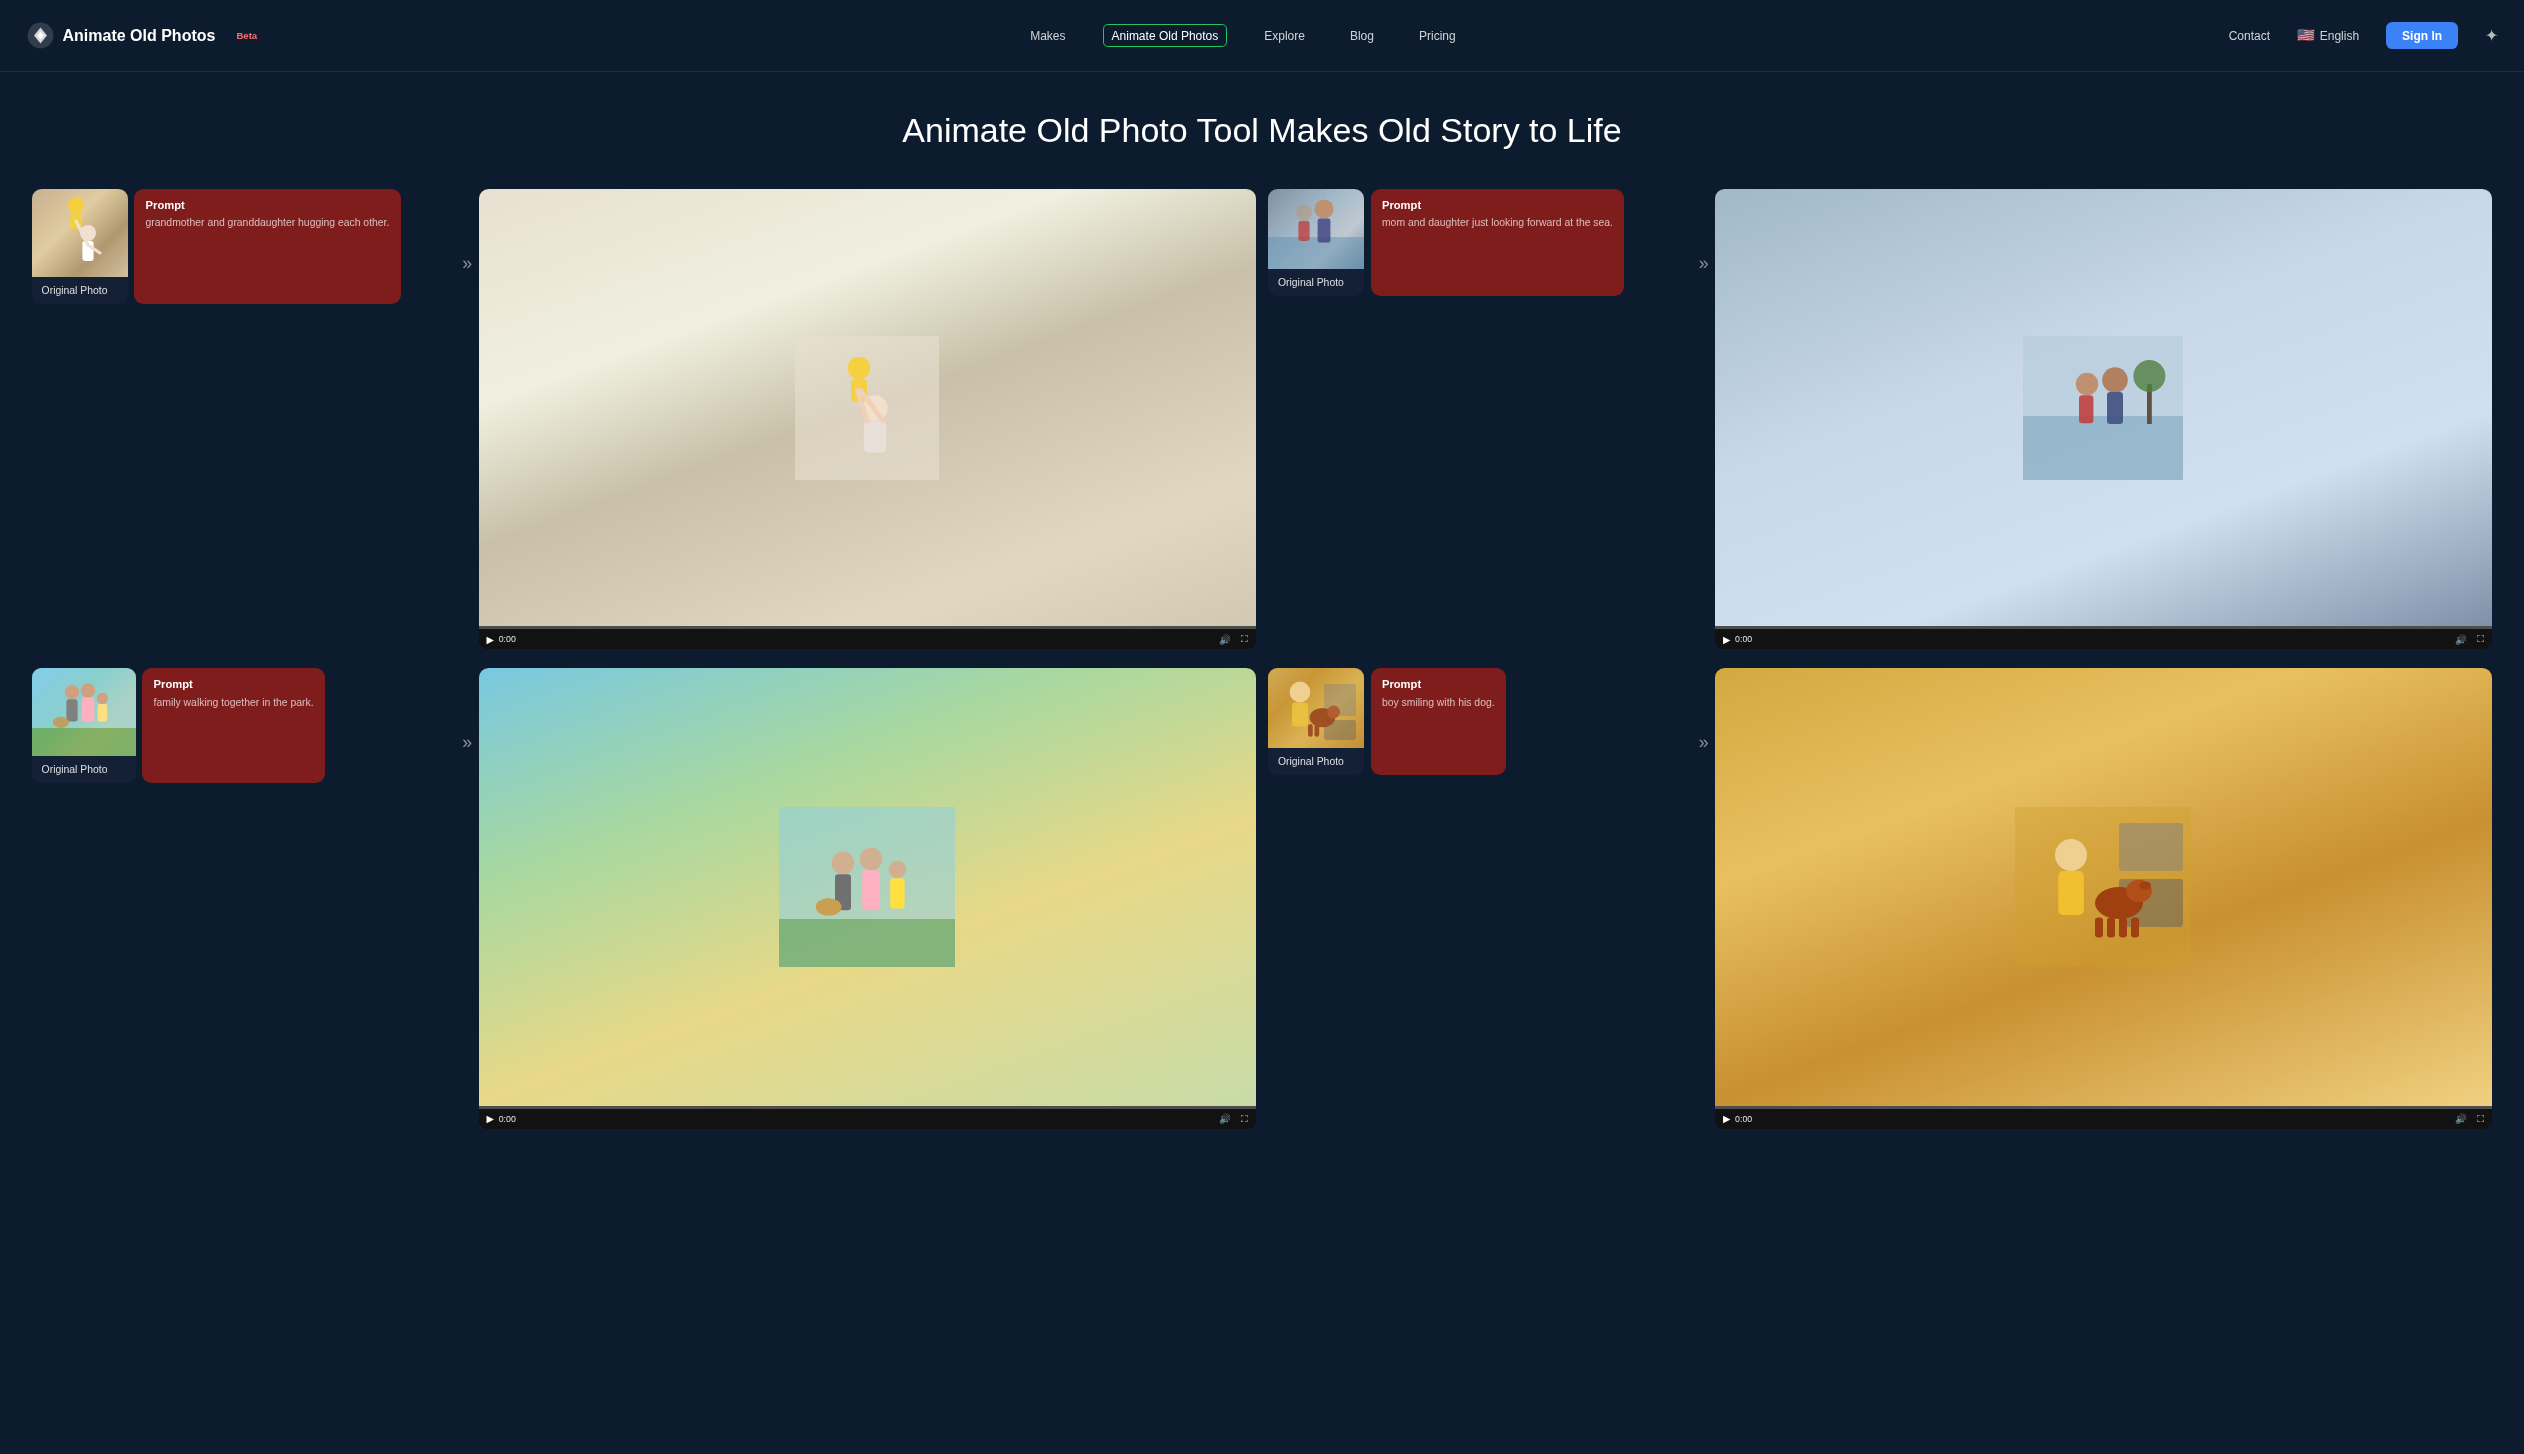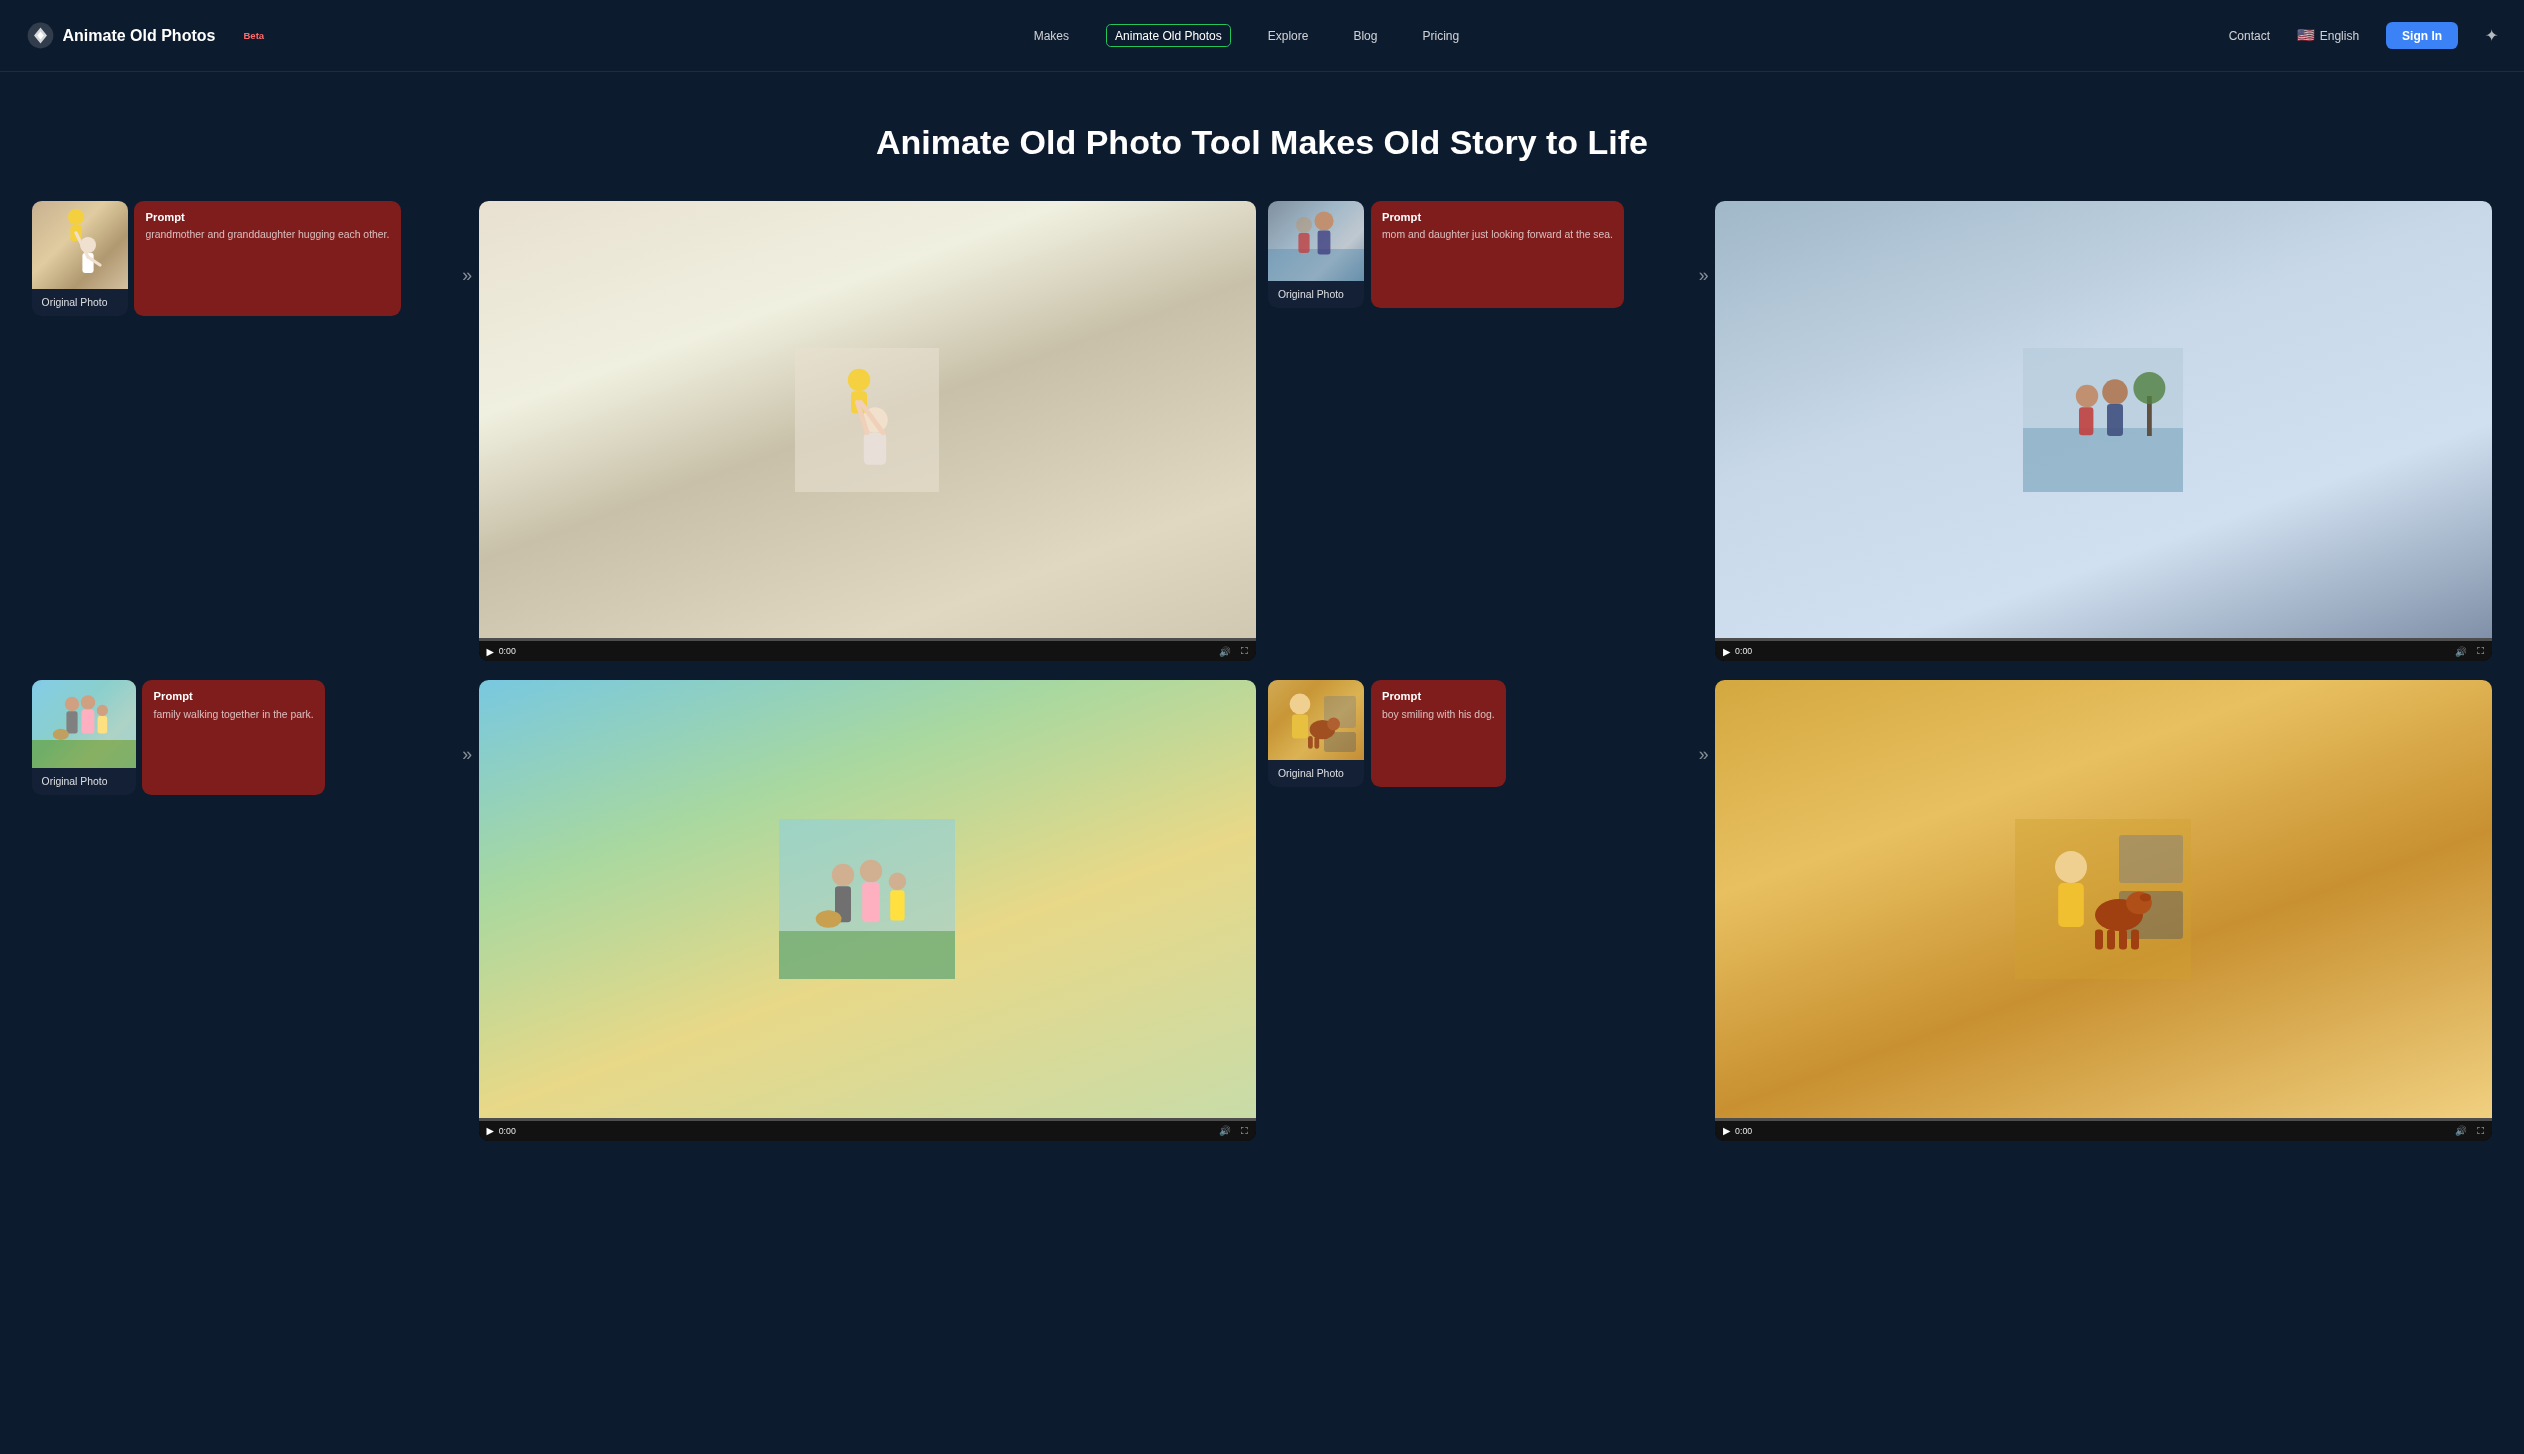--- a/index.html
+++ b/index.html
@@ -34,21 +34,21 @@
     }
     .logo-text {
       font-size: 16px;
       font-weight: 700;
       color: #fff;
     }
     .beta-badge {
       font-size: 9.6px;
       color: #ff6b6b;
       font-weight: 600;
-      margin-left: 20px;
+      margin-left: 13px;
     }
     .navbar-center {
       display: flex;
       align-items: center;
       gap: 29px;
     }
     .nav-link {
       font-size: 12px;
       color: rgba(255,255,255,0.8);
       text-decoration: none;
@@ -98,24 +98,23 @@
       color: rgba(255,255,255,0.7);
     }
 
     
     .hero {
       text-align: center;
       padding: 38px 25.5px 25.5px;
     }
     .hero-title {
       font-size: 34px;
-      font-weight: 700;
+      font-weight: 400;
       color: #fff;
       line-height: 1.2;
-      margin-top: 12px;
     }
 
     
     .gallery {
       padding: 12.8px 32px 32px;
       display: flex;
       flex-direction: column;
       gap: 19px;
     }
     .gallery-row {

